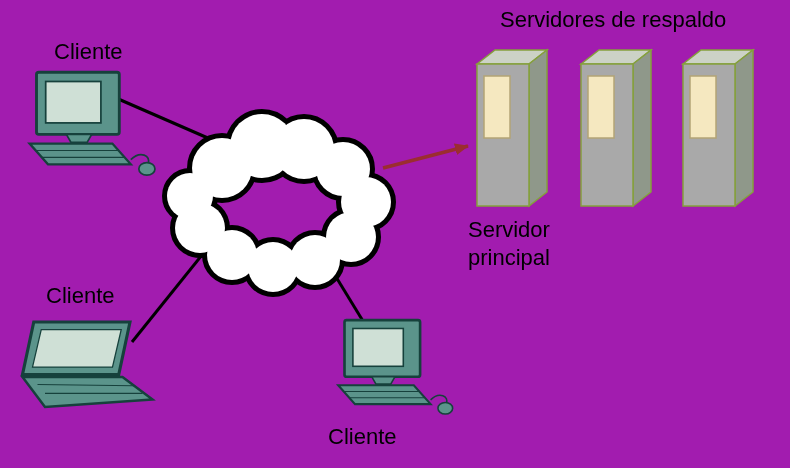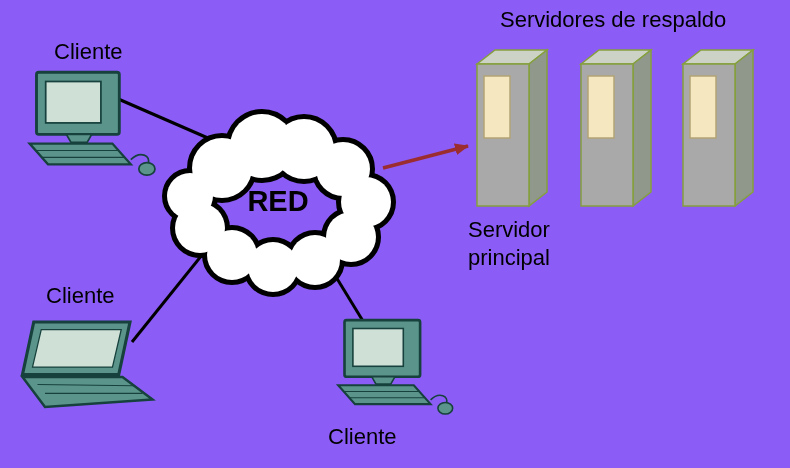--- a/index.html
+++ b/index.html
@@ -1,20 +1,20 @@
 <!DOCTYPE html>
 <html><head>
 <meta charset="utf-8">
 <style>
   html, body { margin: 0; padding: 0; background: #ffffff; }
   #canvas {
     position: relative;
     width: 790px;
     height: 468px;
-    background: #8b5cf6;
+    background: #a21caf;
     overflow: hidden;
     font-family: "Liberation Sans", sans-serif;
   }
   #diagram-svg { position: absolute; left: 0; top: 0; }
   .label {
     position: absolute;
     font-size: 22px;
     color: #000000;
     white-space: nowrap;
   }
@@ -100,21 +100,20 @@
 
     <use href="#server" transform="translate(477,50)"></use>
     <use href="#server" transform="translate(581,50)"></use>
     <use href="#server" transform="translate(683,50)"></use>
   </svg>
 
   <div class="label" style="left:500px; top:7px;">Servidores de respaldo</div>
 
   <div class="label" style="left:54px; top:39px;">Cliente</div>
 
-  <div class="label label--net" style="left:228px; top:185px;">RED</div>
 
   <div class="label label--wrap" style="left:468px; top:216px;">Servidor principal</div>
 
   <div class="label" style="left:46px; top:283px;">Cliente</div>
 
   <div class="label" style="left:328px; top:424px;">Cliente</div>
 
 </div>
 
 </body></html>

